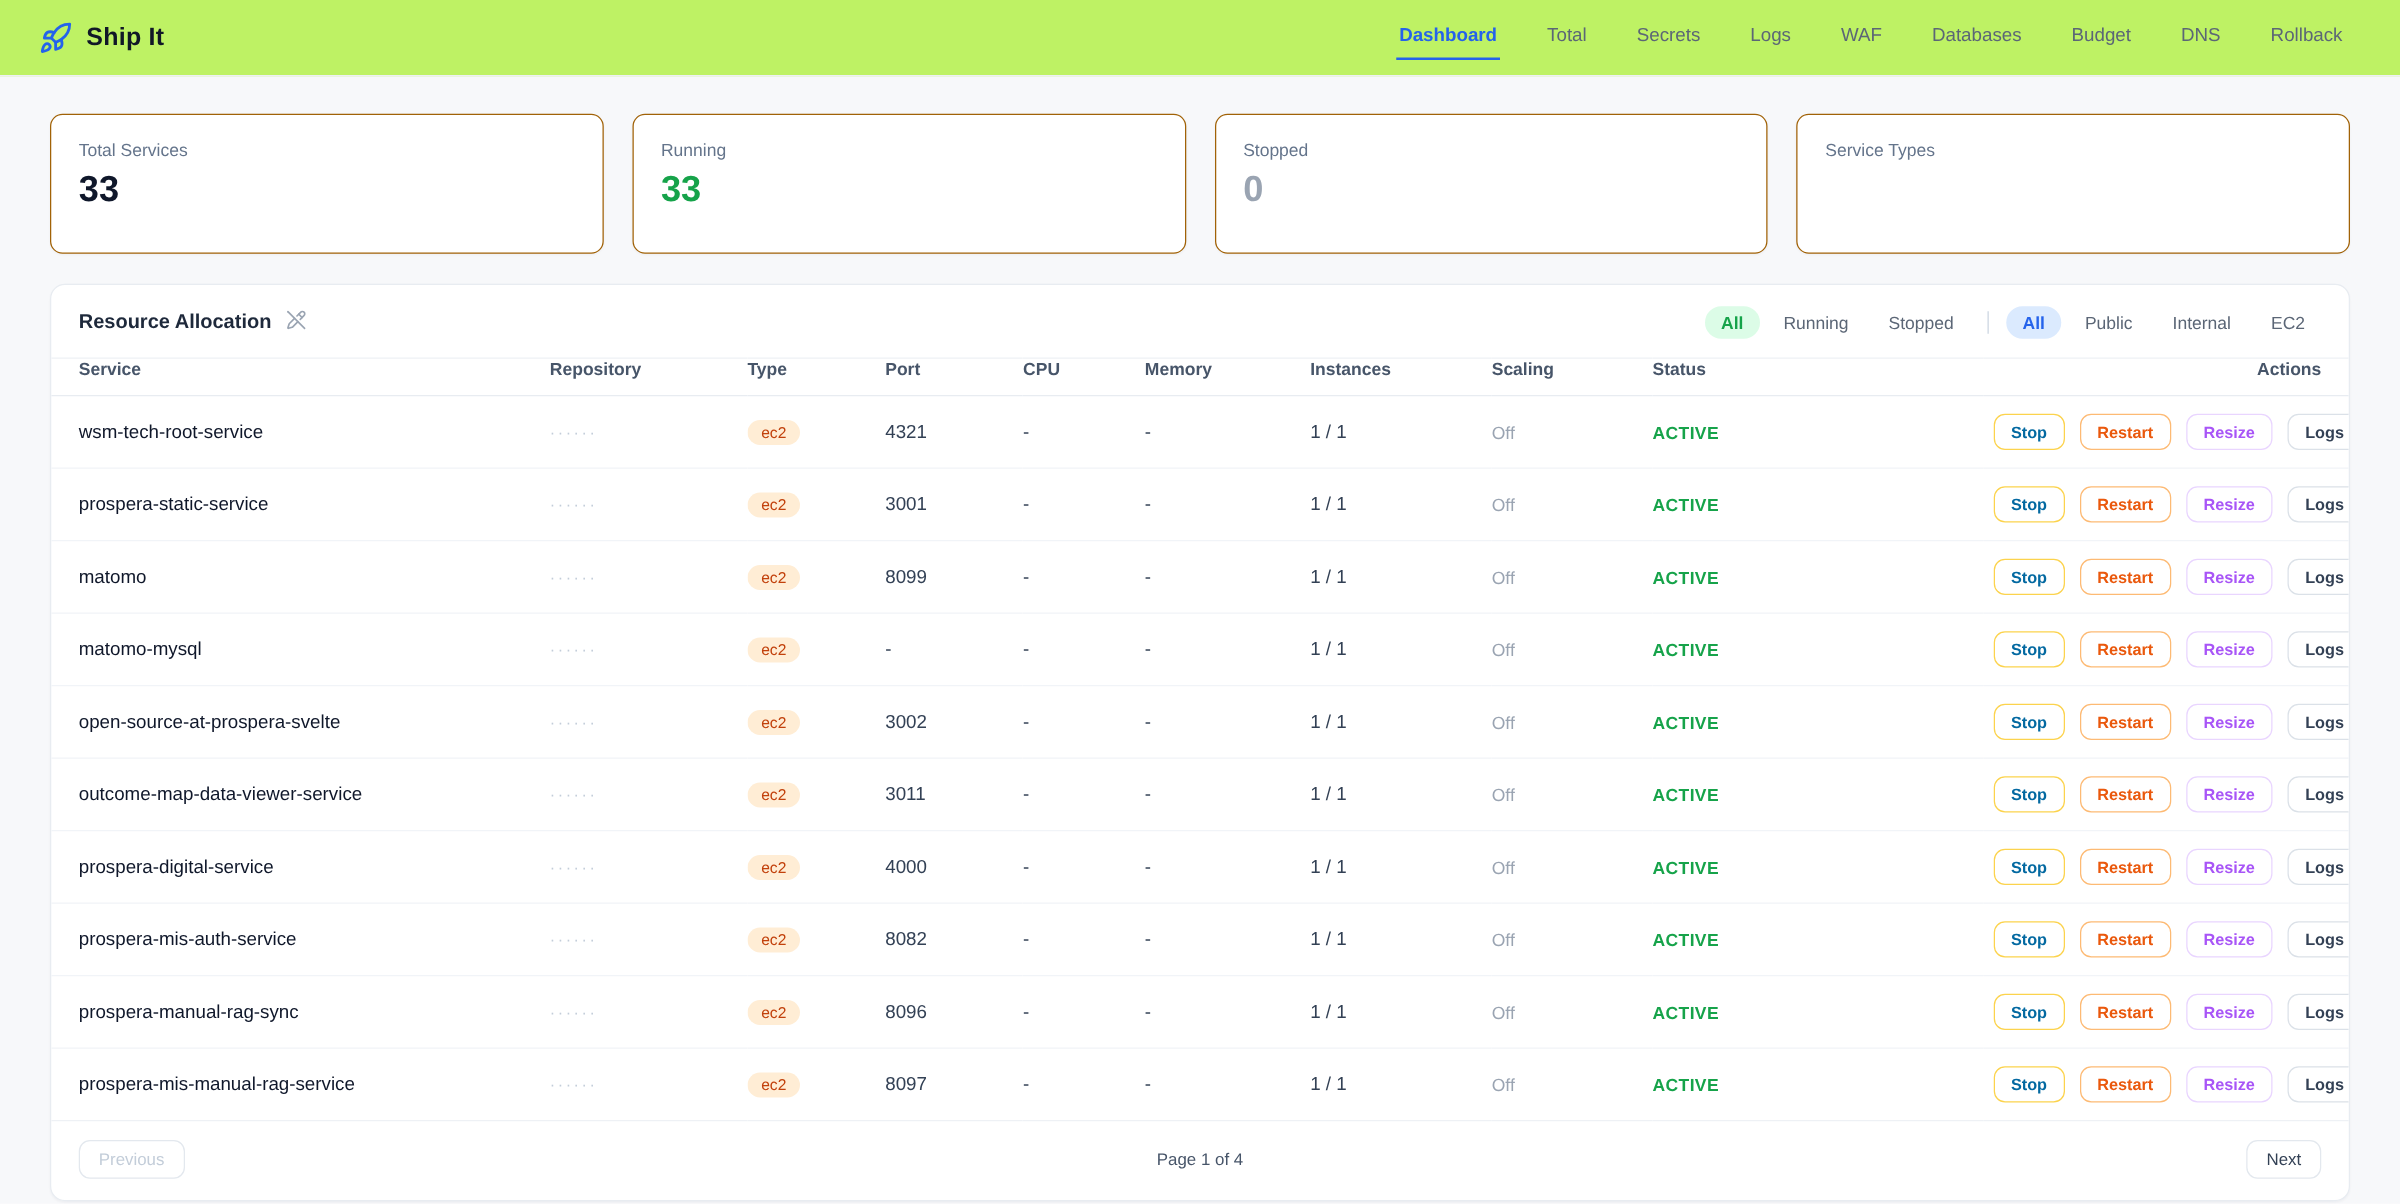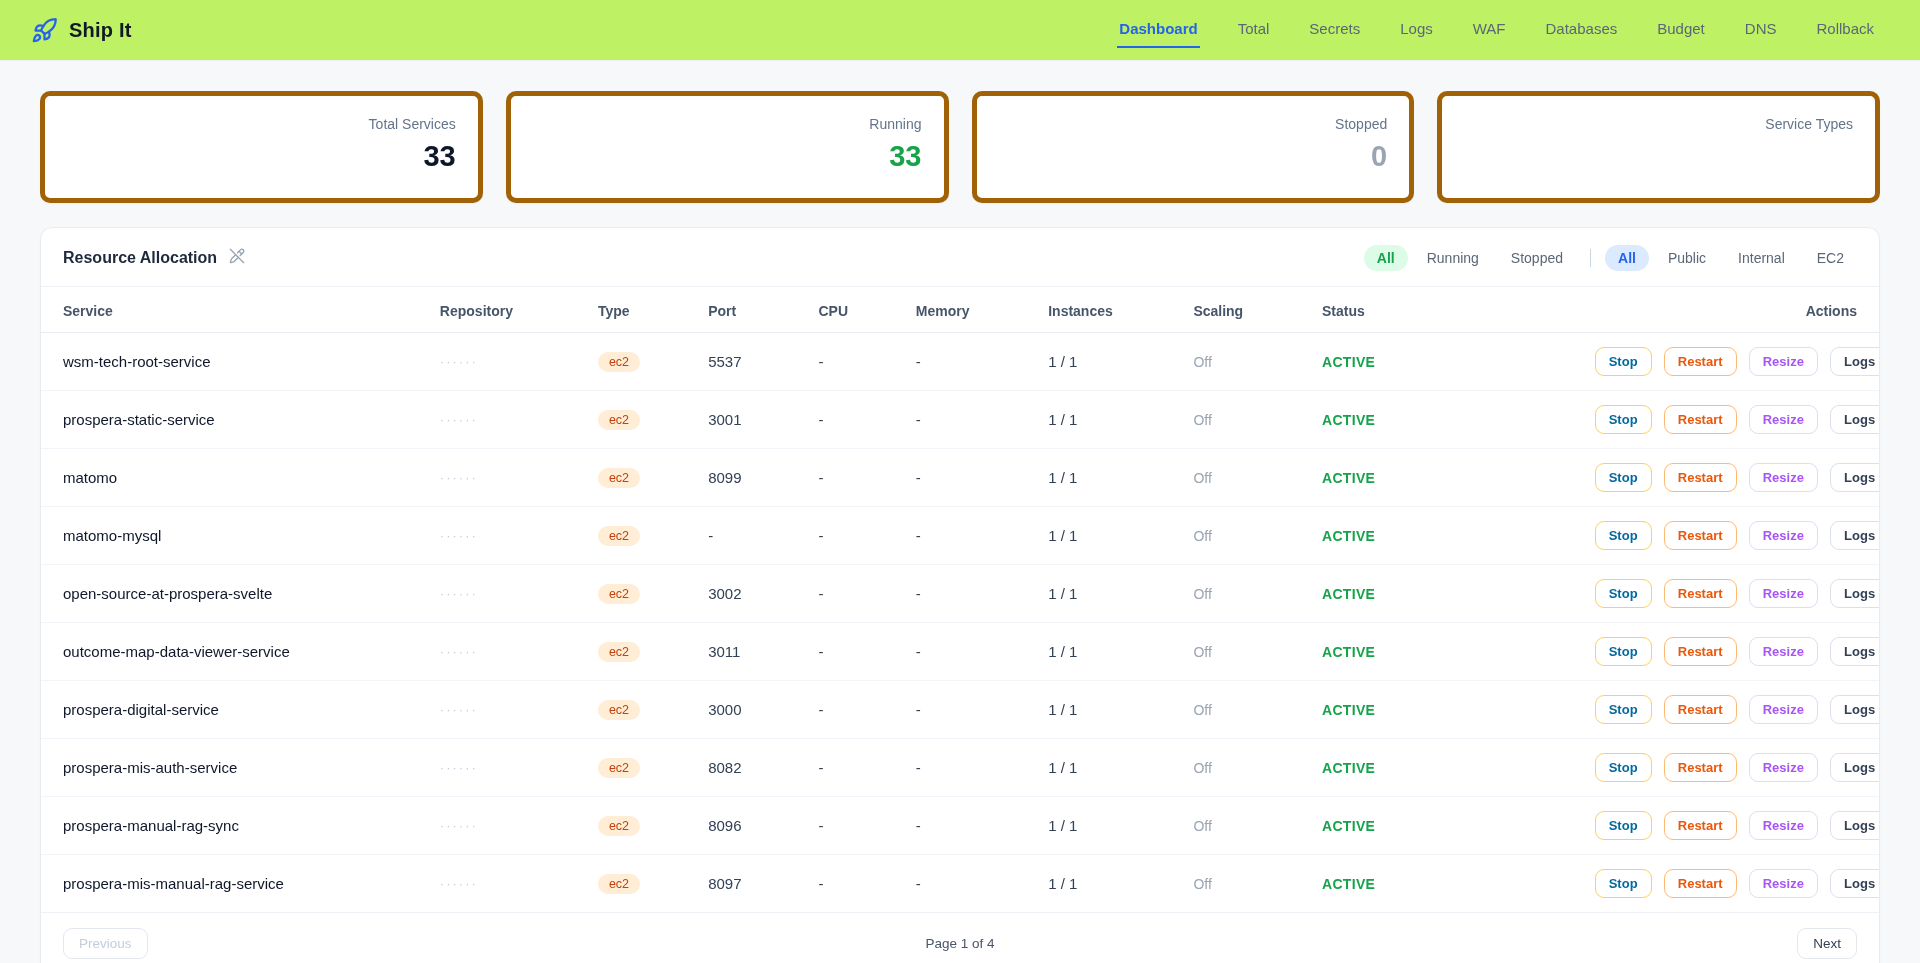--- a/index.html
+++ b/index.html
@@ -24,22 +24,22 @@
   nav { display:flex; align-items:center; gap:36px; }
   .nav-item {
     font-size:15px; color:#5b6676; text-decoration:none; cursor:pointer;
     padding:8px 2px 9px; border-bottom:2px solid transparent; font-weight:400;
   }
   .nav-item.active { color:#2563eb; font-weight:600; border-bottom-color:#2563eb; }
   
   main { flex:0 0 auto; padding:0 40px; }
   .cards { display:flex; gap:23px; margin-top:30px; }
   .card {
-    flex:1 1 0; background:#fff; border:5px solid #a16207; border-radius:10px;
-    padding:20px 22px; height:112px; box-shadow:0 1px 2px rgba(16,24,40,.04);text-align:right;
+    flex:1 1 0; background:#fff; border:1px solid #a16207; border-radius:10px;
+    padding:20px 22px; height:112px; box-shadow:0 1px 2px rgba(16,24,40,.04);
   }
   .card-label { font-size:14px; color:#64748b; margin-bottom:8px; }
   .card-value { font-size:29px; font-weight:700; line-height:1.15; }
   .value-dark  { color:#0f172a; }
   .value-green { color:#16a34a; }
   .value-muted { color:#9aa4b2; }
   .types-row { display:flex; align-items:center; gap:20px; margin-top:2px; }
   .donut { width:52px; height:52px; border-radius:50%; border:9px solid #f97316; flex:0 0 auto; }
   .legend { display:flex; flex-direction:column; gap:4px; }
   .legend-item { display:flex; align-items:center; gap:7px; font-size:12.5px; color:#475569; }
@@ -63,21 +63,21 @@
     border:none; background:transparent; font-size:14px; color:#5b6676;
     padding:5px 13px; border-radius:999px; cursor:pointer; font-family:inherit;
   }
   .pill.active-green { background:#dcfce7; color:#16a34a; font-weight:700; }
   .pill.active-blue  { background:#dbeafe; color:#2563eb; font-weight:700; }
   .filter-divider { width:1px; height:18px; background:#cbd5e1; margin:0 8px; }
   
   table { width:100%; border-collapse:collapse; table-layout:fixed; }
   thead th {
     font-size:14px; font-weight:700; color:#475569; text-align:left;
-    padding:16px 8px 13px 0; border-top:1px solid #eef1f5; border-bottom:1px solid #e8ecf1;
+    padding:0 8px 13px 0; border-top:1px solid #eef1f5; border-bottom:1px solid #e8ecf1;
   }
   th:first-child, td:first-child { padding-left:22px; }
   th:last-child, td:last-child { text-align:right; padding-right:22px; }
   tbody td {
     font-size:15px; color:#334155; padding:14px 8px 14px 0;
     border-bottom:1px solid #f1f4f8; white-space:nowrap; overflow:hidden;
   }
   tbody tr:last-child td { border-bottom:1px solid #eef1f5; }
   .td-service { color:#0f172a; font-weight:500; }
   .td-repo { color:#c3cdd9; letter-spacing:2px; font-size:13px; }
@@ -205,21 +205,21 @@
           <th>Status</th>
           <th>Actions</th>
         </tr>
       </thead>
       <tbody>
 
           <tr>
             <td class="td-service">wsm-tech-root-service</td>
             <td class="td-repo">······</td>
             <td><span class="type-pill">ec2</span></td>
-            <td>5537</td>
+            <td>4321</td>
             <td>-</td>
             <td>-</td>
             <td>1 / 1</td>
             <td class="td-scaling">Off</td>
             <td class="td-status">ACTIVE</td>
             <td class="td-actions">
               <button class="btn btn-stop">Stop</button>
               <button class="btn btn-restart">Restart</button>
               <button class="btn btn-resize">Resize</button>
               <button class="btn btn-logs">Logs</button>
@@ -313,21 +313,21 @@
               <button class="btn btn-restart">Restart</button>
               <button class="btn btn-resize">Resize</button>
               <button class="btn btn-logs">Logs</button>
             </td>
           </tr>
 
           <tr>
             <td class="td-service">prospera-digital-service</td>
             <td class="td-repo">······</td>
             <td><span class="type-pill">ec2</span></td>
-            <td>3000</td>
+            <td>4000</td>
             <td>-</td>
             <td>-</td>
             <td>1 / 1</td>
             <td class="td-scaling">Off</td>
             <td class="td-status">ACTIVE</td>
             <td class="td-actions">
               <button class="btn btn-stop">Stop</button>
               <button class="btn btn-restart">Restart</button>
               <button class="btn btn-resize">Resize</button>
               <button class="btn btn-logs">Logs</button>

